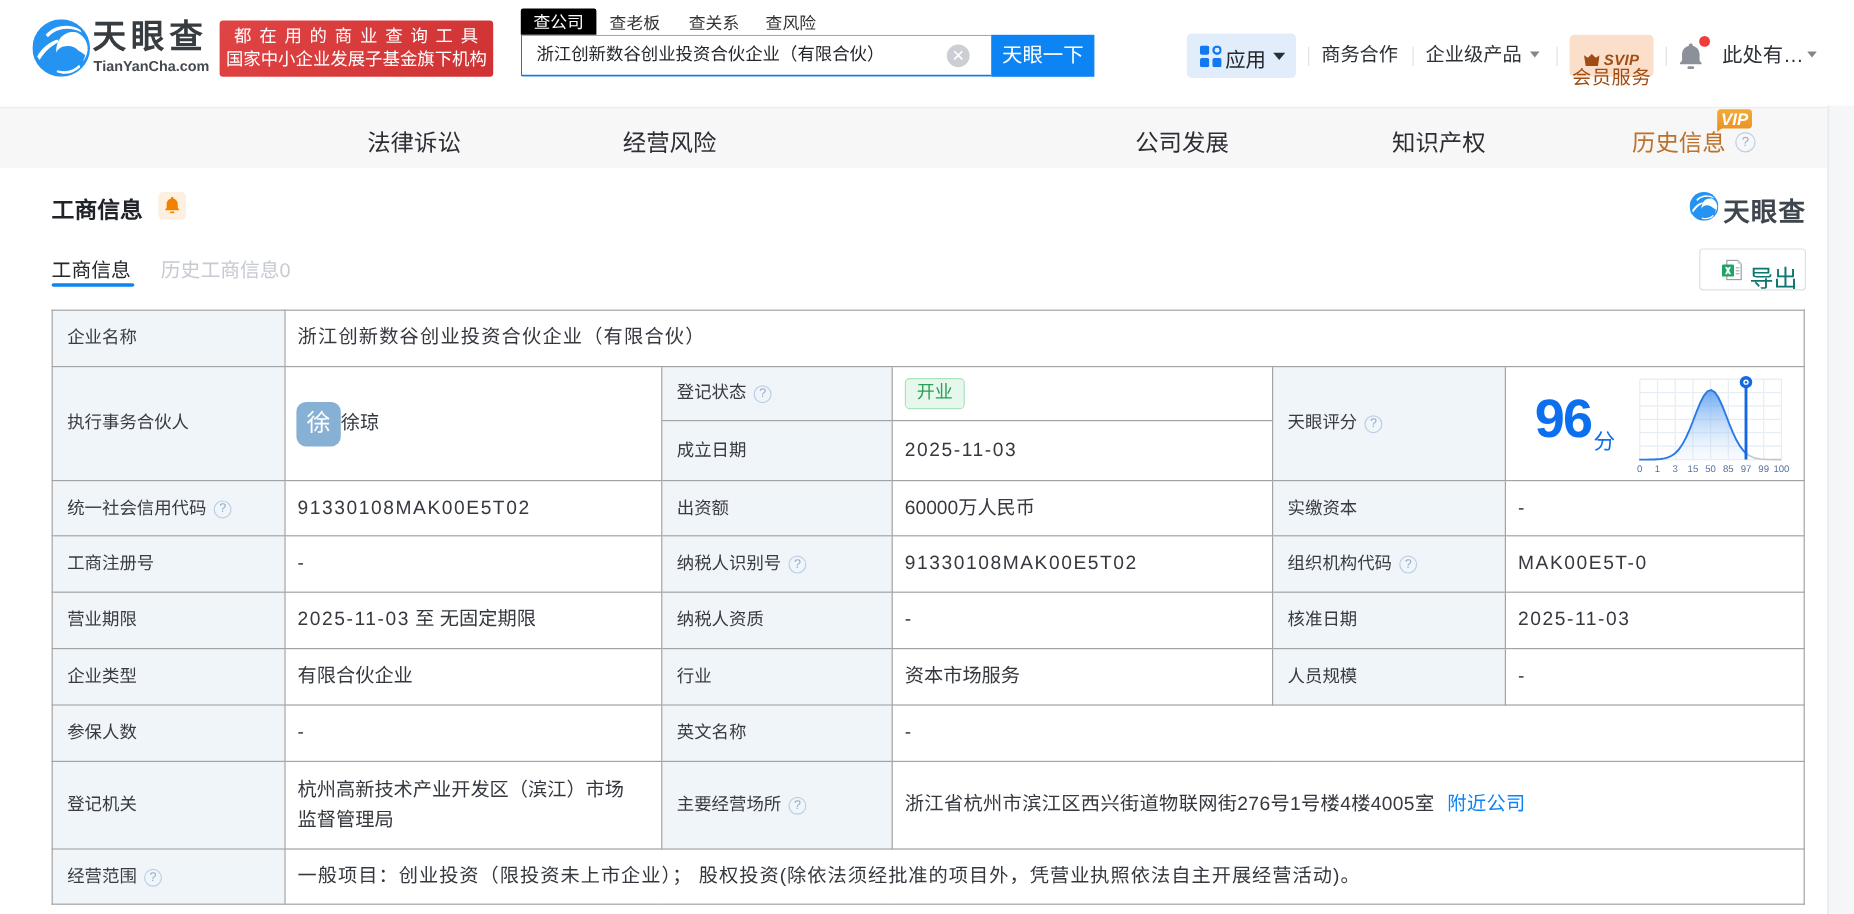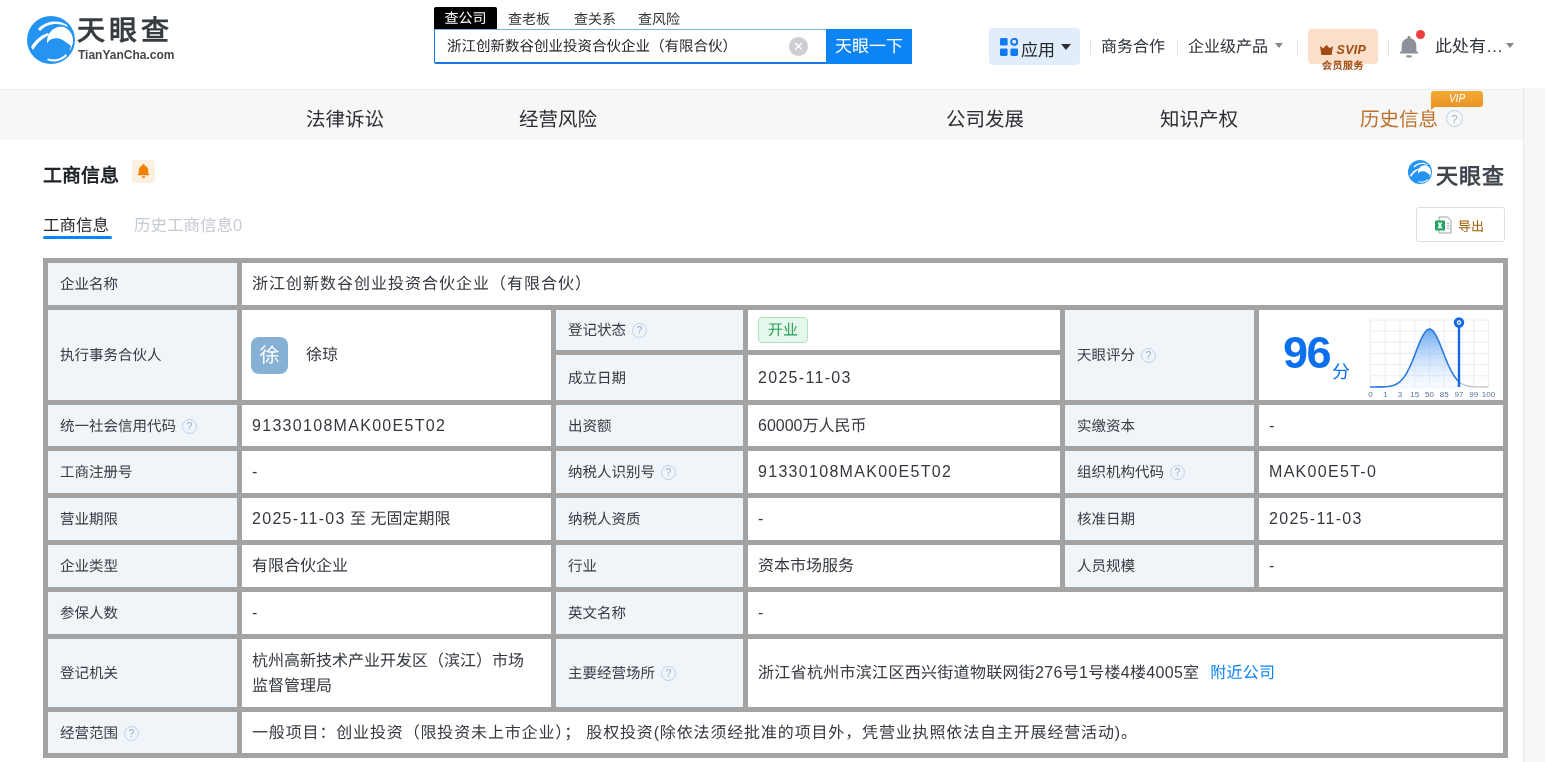--- a/index.html
+++ b/index.html
@@ -20,45 +20,45 @@
 #sclear{position:absolute;left:789px;top:37px;width:19px;height:19px;border-radius:50%;background:#ccced3;color:#fff;font-size:13px;text-align:center;line-height:19px}
 #sbtn{position:absolute;left:826px;top:29px;width:86px;height:35px;background:#0d84f4;color:#fff;font-size:17px;text-align:center;line-height:35px}
 #appchip{position:absolute;left:989px;top:28px;width:91px;height:37px;background:#e2edfc;border-radius:4px}
 #appchip .t{position:absolute;left:32px;top:8px;font-size:17px;color:#24272b}
 #appchip .c{position:absolute;left:72px;top:16px;width:0;height:0;border:5px solid transparent;border-top:6px solid #2b2f33}
 .hdiv{position:absolute;top:39px;width:1px;height:16px;background:#e2e2e2}
 .hlink{position:absolute;top:37px;font-size:16px;color:#2e3237;line-height:20px}
 .caret{position:absolute;width:0;height:0;border:4.5px solid transparent;border-top:5.5px solid #82878d}
 #svip{position:absolute;left:1308px;top:29px;width:70px;height:35px;background:#fbdfca;border-radius:4px;color:#a04c12;text-align:center}
 #svip .s1{font-size:12.5px;font-weight:bold;font-style:italic;line-height:15px;padding-top:14px;letter-spacing:.3px}
-#svip .s2{font-size:10px;font-weight:bold;line-height:15px;letter-spacing:.5px}
+#svip .s2{font-size:16px;font-weight:normal;line-height:15px;letter-spacing:.5px}
 #belldot{position:absolute;left:1416px;top:30px;width:9px;height:9px;border-radius:50%;background:#ee3d3d}
 
 #navbar{position:absolute;left:0;top:89px;width:1523px;height:51px;background:#f7f7f8;border-top:1px solid #ededed}
 #navActive{position:absolute;left:43px;top:0;width:193px;height:51px;background:#fff;border-left:1px solid #ececec;border-right:1px solid #ececec}
 #navActive .t{position:absolute;left:43px;top:12px;font-size:20px;font-weight:bold;color:#0d84f4}
 #navActive .n{position:absolute;left:129px;top:16px;font-size:13px;color:#0d84f4}
 .ntab{position:absolute;top:13px;width:214px;text-align:center;font-size:19.5px;color:#2b2e33}
 #nhist{position:absolute;left:1360px;top:13px;font-size:19.5px;color:#bd722b}
-#nvip{position:absolute;left:1431px;top:1px;width:52px;height:16px;background:linear-gradient(180deg,#f3ab35,#eb9426);border-radius:3px 3px 3px 0;color:#fff;font-size:10px;font-weight:normal;font-style:italic;text-align:center;line-height:16px}
+#nvip{position:absolute;left:1431px;top:1px;width:29px;height:16px;background:linear-gradient(180deg,#f3ab35,#eb9426);border-radius:3px 3px 3px 0;color:#fff;font-size:14px;font-weight:bold;font-style:italic;text-align:center;line-height:16px}
 #nvip:after{content:"";position:absolute;left:0;bottom:-3px;width:0;height:0;border-left:5px solid #eb9426;border-bottom:4px solid transparent}
 .qmark{display:inline-block;width:15px;height:15px;border:1px solid #bdcfe6;border-radius:50%;color:#96adc9;font-size:10.5px;line-height:13.5px;text-align:center;vertical-align:1px;margin-left:2px}
 #gutter{position:absolute;left:1523px;top:88px;width:22px;height:674px;background:#f5f6f7;border-left:1px solid #e7e7e7}
 
 #secTitle{position:absolute;left:43px;top:160px;font-size:19px;font-weight:bold;color:#202328}
 #bellchip{position:absolute;left:132px;top:160px;width:23px;height:23px;background:#fdf0e1;border-radius:4px;text-align:center}
 #wmLogoTxt{position:absolute;left:1436px;top:158px;font-size:22px;font-weight:bold;color:#40464d;letter-spacing:1px}
 #subtab1{position:absolute;left:43px;top:212px;font-size:16.5px;color:#24272b}
 #subtab1 u{position:absolute;left:0;top:24px;width:69px;height:3px;background:#0d84f4;border-radius:2px}
 #subtab2{position:absolute;left:134px;top:212px;font-size:16.5px;color:#c6cad1}
 #exportBtn{position:absolute;left:1416px;top:207px;width:89px;height:35px;border:1px solid #dddfe3;border-radius:3px;background:#fff}
-#exportBtn .t{position:absolute;left:41px;top:8px;font-size:13px;color:#a16207}
+#exportBtn .t{position:absolute;left:41px;top:8px;font-size:20px;color:#0f766e}
 
 #tbl{position:absolute;left:43px;top:258px;border-collapse:collapse;table-layout:fixed;width:1460px}
-#tbl td{border:5px solid #a3a3a3;font-size:16px;color:#35393f;vertical-align:middle;padding:4px 10px 4px 10px;line-height:24px;overflow:hidden;white-space:nowrap}
+#tbl td{border:1px solid #a3a3a3;font-size:16px;color:#35393f;vertical-align:middle;padding:4px 10px 4px 10px;line-height:24px;overflow:hidden;white-space:nowrap}
 #tbl td.lb{background:#f0f5fa;color:#383c42;font-size:14.5px;padding-left:12px}
 #tbl td.wrap{white-space:normal}
 .tag{display:inline-block;height:26px;padding:0 9px;background:#e6f8ec;border:1px solid #abe3c0;border-radius:4px;color:#2b9e57;font-size:15px;line-height:24px}
 .avatar{display:inline-block;width:37px;height:37px;background:#86b0d4;border-radius:8px;color:#fff;font-size:20px;text-align:center;line-height:37px;vertical-align:middle}
 .link{color:#0d84f4}
 #score96{position:absolute;left:24px;top:31px;font-size:45px;font-weight:bold;color:#0c70ee;letter-spacing:-1.5px}
 #scoreFen{position:absolute;left:73px;top:50px;font-size:18px;color:#0c70ee}
 .num{letter-spacing:1.3px}
 </style>
 </head>
@@ -69,20 +69,24 @@
   <svg class="abs" style="left:27px;top:16px" width="48" height="48" viewBox="0 0 48 48">
     <circle cx="24" cy="24" r="24" fill="#2493f2"></circle>
   <path d="M 20 28 C 19 16 28 9 37 11 C 42 13 45.5 18 46 23 L 46 26 C 45.5 29 44.5 32 42.5 35 C 42 29 38 24 32 22.5 C 26 21.5 21 24 20 28 Z" fill="#fff"></path>
   <path d="M 23 31 C 28 24 38 24 44 30 C 43 35 39 40 33 43 C 31 38 27.5 33.5 23 31 Z" fill="#2493f2"></path>
   <path d="M 11 13 C 18 5 31 3 40 9 L 41 11 C 32 6 20 7 13 15 Z" fill="#fff"></path>
   <path d="M 4 31 C 8 24 14 19 21 17 L 22 19 C 16 22 10 27 6 34 Z" fill="#fff"></path>
   <path d="M 20 44 C 27 47 34 45.5 40 40 L 39 38 C 34 43 28 44.5 21 42.5 Z" fill="#fff"></path>
   </svg>
   <div id="logoTxt">天眼查</div>
   <div id="logoSub">TianYanCha.com</div>
+  <div id="redbox">
+        <div class="l1">都在用的商业查询工具</div>
+        <div class="l2">国家中小企业发展子基金旗下机构</div>
+      </div>
   <div class="stab" id="stab1">查公司</div>
   <div class="stab" style="left:508px">查老板</div>
   <div class="stab" style="left:574px">查关系</div>
   <div class="stab" style="left:638px">查风险</div>
   <div id="sinput">浙江创新数谷创业投资合伙企业（有限合伙）</div>
   <div id="sclear">✕</div>
   <div id="sbtn">天眼一下</div>
   <div id="appchip">
     <svg class="abs" style="left:11px;top:10px" width="18" height="18" viewBox="0 0 18 18">
       <rect x="0" y="0" width="7.6" height="7.6" rx="1.4" fill="#1279f2"></rect>
@@ -164,21 +168,21 @@
         <col style="width:194px">
         <col style="width:249px">
       </colgroup>
 <tbody>
         <tr style="height:47px">
           <td class="lb">企业名称</td>
           <td colspan="5" style="letter-spacing:1px">浙江创新数谷创业投资合伙企业（有限合伙）</td>
         </tr>
 <tr style="height:45px">
   <td class="lb" rowspan="2">执行事务合伙人</td>
-  <td rowspan="2" style="padding-left:9px"><span class="avatar">徐</span><span style="margin-left:18px;font-size:16px;vertical-align:middle">徐琼</span></td>
+  <td rowspan="2" style="padding-left:9px"><span class="avatar">徐</span><span style="margin-left:0;font-size:16px;vertical-align:middle">徐琼</span></td>
   <td class="lb">登记状态 <span class="qmark">?</span></td>
   <td><span class="tag">开业</span></td>
   <td class="lb" rowspan="2" style="vertical-align:middle">天眼评分 <span class="qmark">?</span></td>
   <td rowspan="2" style="position:relative;padding:0">
     <div id="score96">96</div>
             <div id="scoreFen">分</div>
     <svg class="abs" style="left:107px;top:2px" width="133" height="90" viewBox="0 0 133 90">
       <defs>
                 <linearGradient id="g1" x1="0" y1="0" x2="0" y2="1">
         <stop offset="0" stop-color="#4f97ef" stop-opacity=".85"></stop>

